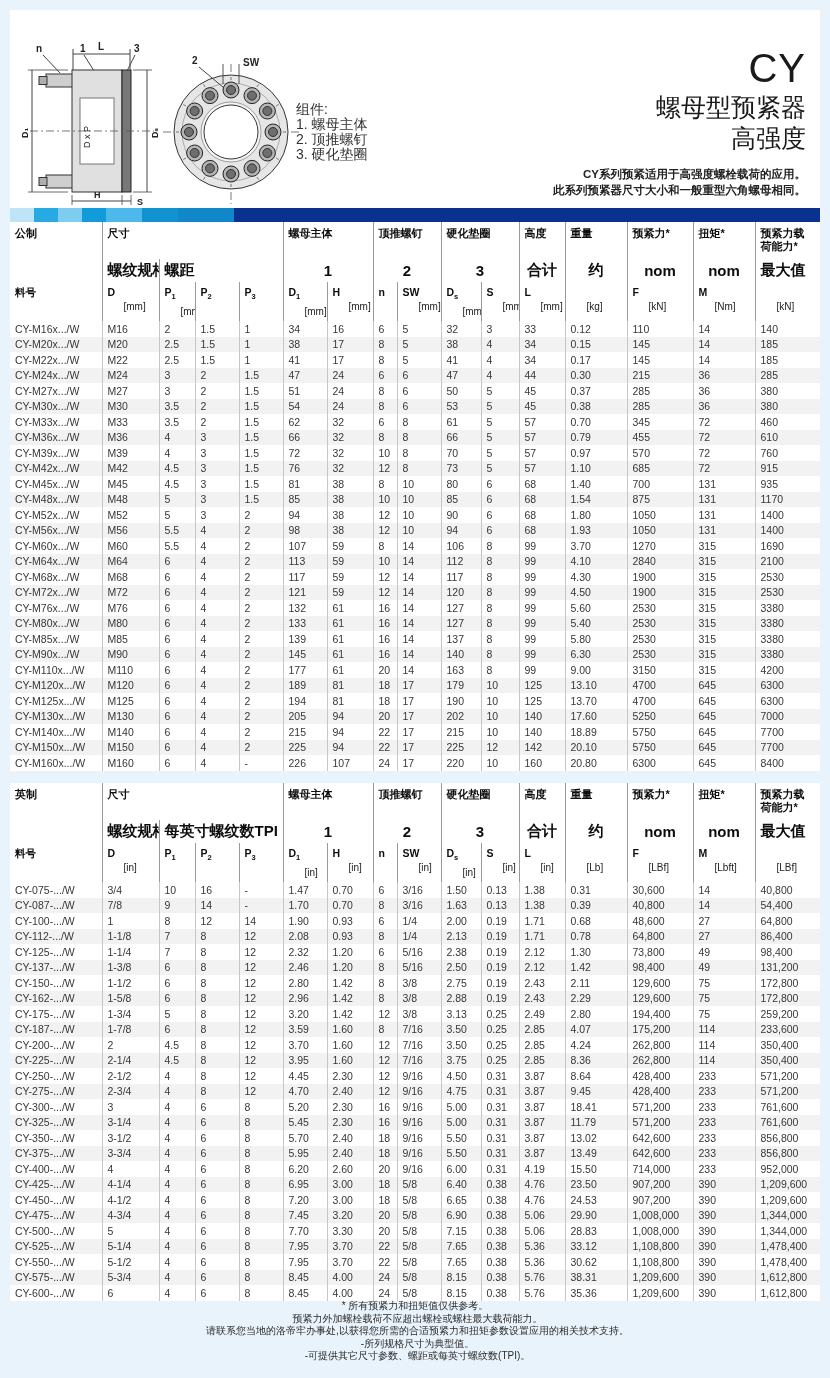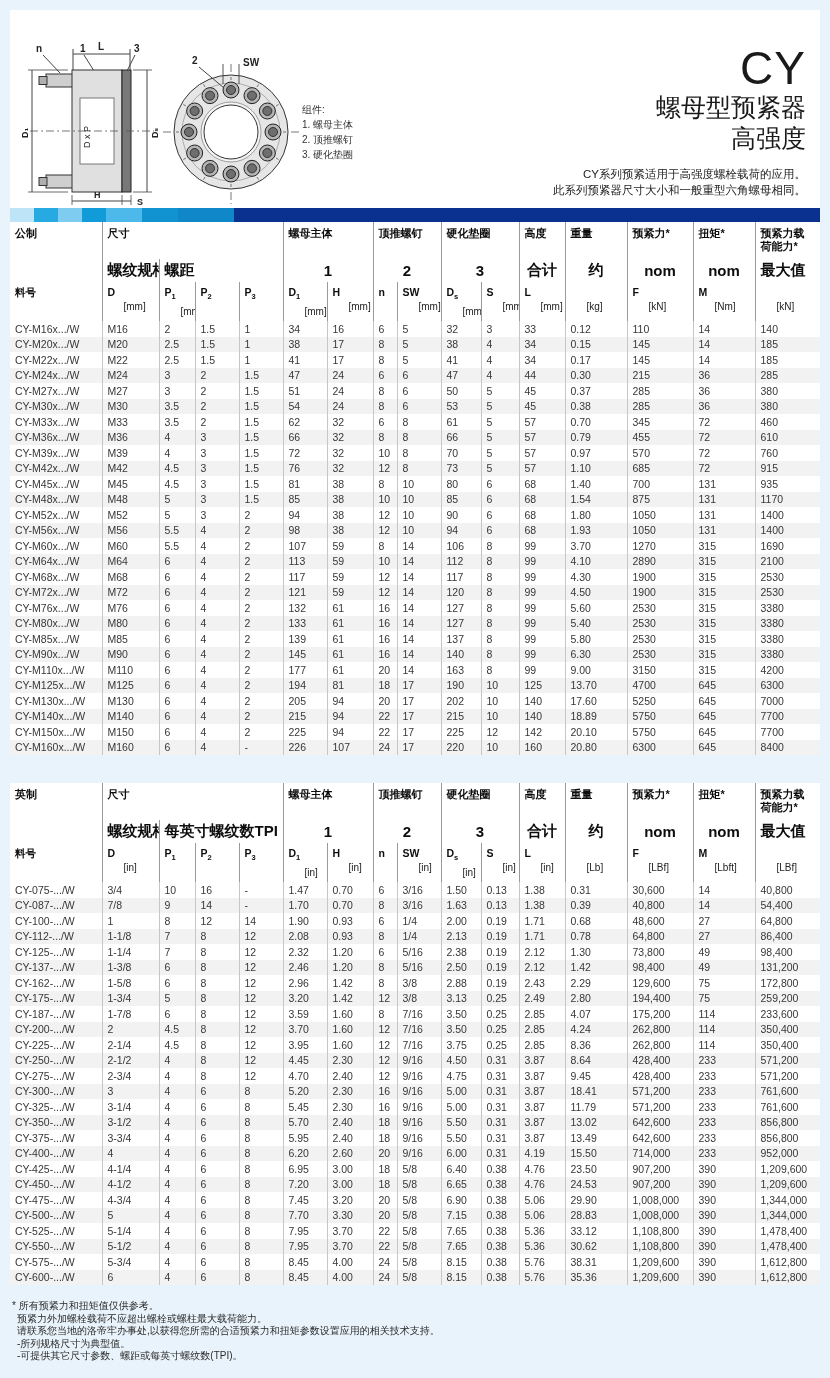--- a/index.html
+++ b/index.html
@@ -9,29 +9,29 @@
     font-family:"Liberation Sans","DejaVu Sans",sans-serif;
     -webkit-font-smoothing:antialiased;
   }
   .page{position:relative;width:830px;height:1378px;}
   .top-panel{
     position:absolute;left:10px;top:10px;width:810px;height:198px;
     background:#ffffff;
   }
   .drawing-svg{position:absolute;left:6px;top:4px;}
   .legend{
-    position:absolute;left:292px;top:92px;
-    font-size:10px;line-height:15px;color:#333;
+    position:absolute;left:286px;top:92px;
+    font-size:14px;line-height:15px;color:#333;
   }
   .title-block{
     position:absolute;right:14px;top:34px;text-align:right;color:#1a1a1a;
   }
-  .title-cy{font-size:46px;line-height:48px;font-weight:400;letter-spacing:1px;}
+  .title-cy{font-size:40px;line-height:48px;font-weight:400;letter-spacing:1px;}
   .title-cn{font-size:25px;line-height:31px;font-weight:500;}
-  .subtitle{margin-top:12px;font-size:11.5px;font-weight:400;line-height:16px;color:#222;}
+  .subtitle{margin-top:12px;font-size:11.5px;font-weight:700;line-height:16px;color:#222;}
   .blue-bar{
     position:absolute;left:10px;top:208px;width:810px;height:14px;
     display:flex;
   }
   .panel{position:absolute;left:10px;background:#fff;}
   .panel.metric{top:222px;width:810px;}
   .panel.imperial{top:783px;width:810px;}
   .tbl{border-collapse:collapse;table-layout:fixed;width:810px;font-size:10.5px;color:#373737;}
   .tbl th,.tbl td{
     border-left:1px solid #c6c6c6;padding:0 5px;text-align:left;
@@ -45,21 +45,21 @@
   }
   .tbl thead tr.r2 th{font-weight:700;height:23px;font-size:15px;}
   .tbl thead tr.r3 th{font-weight:700;height:36px;line-height:14px;vertical-align:top;padding-top:3px;}
   .tbl thead th.c-center{text-align:center;}
   .tbl th .unit{font-weight:400;font-size:10px;color:#222;padding-left:16px;}
   .tbl sub{font-size:7.5px;}
   .tbl tbody td{height:15.5px;}
   .tbl tbody tr:nth-child(even){background:#f2f2f2;}
   .footnotes{
     position:absolute;left:12px;top:1300px;width:806px;
-    font-size:10px;line-height:12.5px;color:#2b2b2b;
+    font-size:10px;line-height:12.5px;color:#2b2b2b;text-align:center;
   }
   .footnotes .fl{padding-left:5px;}
   .footnotes .fl.first{padding-left:0;}
   svg text{font-family:"Liberation Sans","DejaVu Sans",sans-serif;}
 </style>
 </head>
 <body>
 
 <div class="page">
 
@@ -538,21 +538,21 @@
             <td>4</td>
             <td>2</td>
             <td>113</td>
             <td>59</td>
             <td>10</td>
             <td>14</td>
             <td>112</td>
             <td>8</td>
             <td>99</td>
             <td>4.10</td>
-            <td>2890</td>
+            <td>2840</td>
             <td>315</td>
             <td>2100</td>
           </tr>
           <tr>
             <td>CY-M68x.../W</td>
             <td>M68</td>
             <td>6</td>
             <td>4</td>
             <td>2</td>
             <td>117</td>
@@ -667,20 +667,38 @@
             <td>61</td>
             <td>20</td>
             <td>14</td>
             <td>163</td>
             <td>8</td>
             <td>99</td>
             <td>9.00</td>
             <td>3150</td>
             <td>315</td>
             <td>4200</td>
+          </tr>
+          <tr>
+            <td>CY-M120x.../W</td>
+            <td>M120</td>
+            <td>6</td>
+            <td>4</td>
+            <td>2</td>
+            <td>189</td>
+            <td>81</td>
+            <td>18</td>
+            <td>17</td>
+            <td>179</td>
+            <td>10</td>
+            <td>125</td>
+            <td>13.10</td>
+            <td>4700</td>
+            <td>645</td>
+            <td>6300</td>
           </tr>
           <tr>
             <td>CY-M125x.../W</td>
             <td>M125</td>
             <td>6</td>
             <td>4</td>
             <td>2</td>
             <td>194</td>
             <td>81</td>
             <td>18</td>
@@ -937,20 +955,38 @@
             <td>5/16</td>
             <td>2.50</td>
             <td>0.19</td>
             <td>2.12</td>
             <td>1.42</td>
             <td>98,400</td>
             <td>49</td>
             <td>131,200</td>
           </tr>
           <tr>
+            <td>CY-150-.../W</td>
+            <td>1-1/2</td>
+            <td>6</td>
+            <td>8</td>
+            <td>12</td>
+            <td>2.80</td>
+            <td>1.42</td>
+            <td>8</td>
+            <td>3/8</td>
+            <td>2.75</td>
+            <td>0.19</td>
+            <td>2.43</td>
+            <td>2.11</td>
+            <td>129,600</td>
+            <td>75</td>
+            <td>172,800</td>
+          </tr>
+          <tr>
             <td>CY-162-.../W</td>
             <td>1-5/8</td>
             <td>6</td>
             <td>8</td>
             <td>12</td>
             <td>2.96</td>
             <td>1.42</td>
             <td>8</td>
             <td>3/8</td>
             <td>2.88</td>

